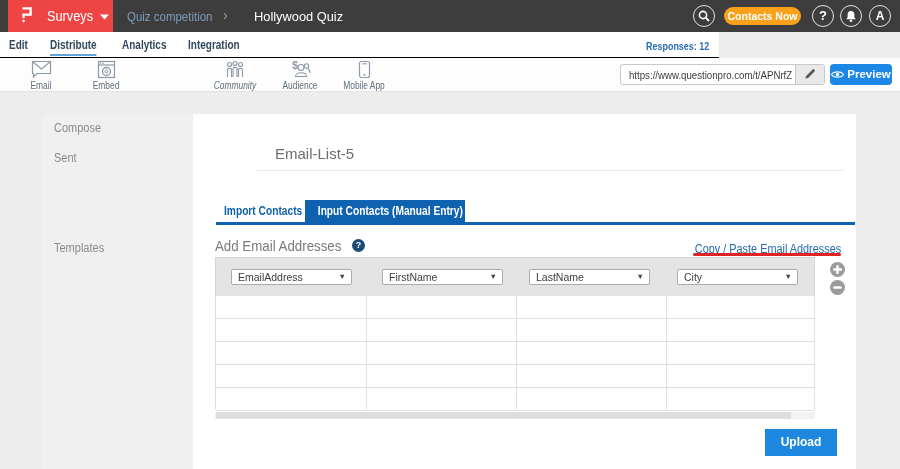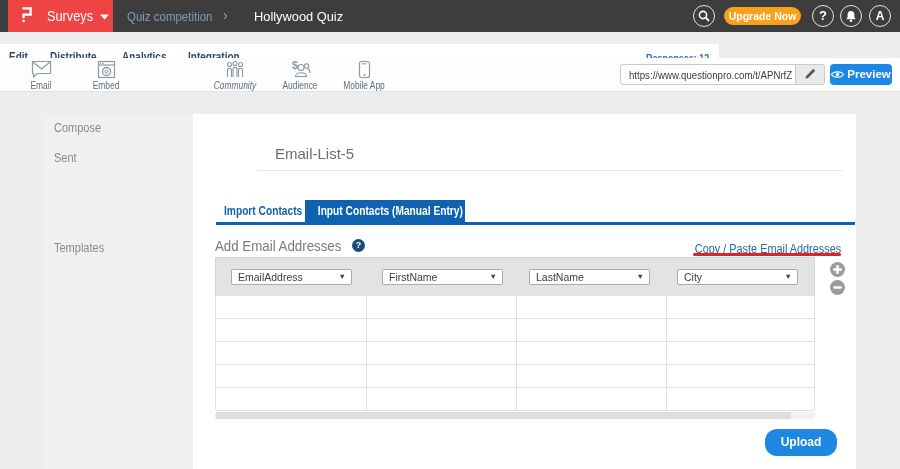--- a/index.html
+++ b/index.html
@@ -10,21 +10,21 @@
   #topbar { position:absolute; left:0; top:0; width:900px; height:32px; background:#3d3d3d; }
   #logobox { position:absolute; left:8px; top:0; width:105px; height:32px; background:#ef4444; }
   #surveys { position:absolute; left:39px; top:8px; color:#fff; font-size:14.5px; transform:scaleX(0.88); transform-origin:left top; }
   #crumb1 { position:absolute; left:127px; top:9px; color:#7e9cba; font-size:13.5px; transform:scaleX(0.85); transform-origin:left top; }
   #crumbsep { position:absolute; left:223px; top:7px; color:#a0a0a0; font-size:14px; }
   #crumb2 { position:absolute; left:254px; top:9px; color:#ffffff; font-size:13.5px; transform:scaleX(0.95); transform-origin:left top; }
   .tcirc { position:absolute; top:5px; width:22px; height:22px; border:1.4px solid rgba(255,255,255,.85); border-radius:50%; color:#fff; text-align:center; }
   #upgrade { position:absolute; left:724px; top:7px; width:77px; height:18px; background:#f9a11b; border-radius:9px; color:#fff; font-size:10.5px; font-weight:bold; text-align:center; line-height:18px; }
 
   
-  #navbar { position:absolute; left:0; top:44px; width:719px; height:26px; background:#fff; border-bottom:1px solid #000000; }
+  #navbar { position:absolute; left:0; top:32px; width:719px; height:26px; background:#fff; border-bottom:1px solid #000000; }
   .navitem { position:absolute; top:6px; font-size:12.5px; font-weight:bold; color:#33475f; transform:scaleX(0.8); transform-origin:left top; }
   #distrib { border-bottom:2px solid #64a4da; padding-bottom:2px; }
   #responses { position:absolute; right:10px; top:8px; font-size:10.5px; font-weight:bold; color:#2a6cb5; transform:scaleX(0.85); transform-origin:right top; }
 
   
   #toolbar { position:absolute; left:0; top:58px; width:900px; height:34px; background:#fdfdfd; border-bottom:1px solid #e3e3e3; }
   .titem { position:absolute; top:2px; width:64px; text-align:center; color:#5f6e7e; }
   .titem svg { display:block; margin:0 auto; }
   .titem .tlab { font-size:10px; display:block; margin-top:1px; transform:scaleX(0.84); transform-origin:center top; }
   #urlbox { position:absolute; left:620px; top:6px; width:205px; height:21px; background:#fff; border:1px solid #c9c9c9; border-radius:3px; }
@@ -56,21 +56,21 @@
 
   
   #thead { position:absolute; left:173px; top:143px; width:600px; height:54px; background:#e3e3e3; border:1px solid #d4d4d4; }
   .hsel { position:absolute; top:11px; height:16px; width:121px; background:#fff; border:1px solid #ababab; border-radius:2px; font-size:10.5px; color:#3d3d3d; line-height:14px; padding-left:6px; }
   .hsel .car { position:absolute; right:5px; top:0; font-size:7.5px; color:#444; line-height:14.5px; }
   #tbody { position:absolute; left:173px; top:182px; width:600px; height:114px; background:#fff; border-left:1px solid #e0e0e0; border-right:1px solid #e0e0e0; }
   .trow { position:absolute; left:0; width:598px; height:23px; border-bottom:1px solid #e0e0e0; }
   .vline { position:absolute; top:0; width:1px; height:114px; background:#e0e0e0; }
   #hscroll { position:absolute; left:173px; top:298px; width:600px; height:7px; background:#f2f2f2; }
   #hthumb { position:absolute; left:1px; top:0; width:575px; height:7px; background:#dedede; }
-  #upload { position:absolute; left:723px; top:315px; width:72px; height:27px; background:#1e87e0; border-radius:12px; color:#fff; font-size:12px; font-weight:bold; text-align:center; line-height:27px; }
+  #upload { position:absolute; left:723px; top:315px; width:72px; height:27px; background:#1e87e0; border-radius:0; color:#fff; font-size:12px; font-weight:bold; text-align:center; line-height:27px; }
 </style>
 </head>
 <body>
 
 <div id="topbar">
   <div id="logobox">
     <svg style="position:absolute;left:13px;top:6px" width="12" height="17" viewBox="0 0 12 17">
       <path d="M2.5 12.2 V8.7 H9.65 V2.4 H1.4" fill="none" stroke="#fff" stroke-width="2.3"></path>
       <rect x="1.3" y="13.8" width="2.6" height="2.4" rx="1.1" fill="#fff"></rect>
     </svg>
@@ -81,21 +81,21 @@
   </div>
   <span id="crumb1">Quiz competition</span>
   <span id="crumbsep">›</span>
   <span id="crumb2">Hollywood Quiz</span>
   <div class="tcirc" style="left:693px;">
     <svg width="12" height="12" style="margin-top:4px">
         <circle cx="5" cy="5" r="3.6" fill="none" stroke="#fff" stroke-width="1.6"></circle>
         <line x1="7.7" y1="7.7" x2="11" y2="11" stroke="#fff" stroke-width="1.8"></line>
       </svg>
   </div>
-  <div id="upgrade">Upgrade Now</div>
+  <div id="upgrade">Contacts Now</div>
   <div class="tcirc" style="left:812px;font-size:13px;font-weight:bold;line-height:20px;">?</div>
   <div class="tcirc" style="left:840px;">
     <svg width="12" height="13" style="margin-top:4px">
         <path d="M6 1 C3.8 1 2.6 2.6 2.6 4.6 L2.6 7.5 L1.2 9.3 L10.8 9.3 L9.4 7.5 L9.4 4.6 C9.4 2.6 8.2 1 6 1 Z" fill="#fff"></path>
         <circle cx="6" cy="10.8" r="1.3" fill="#fff"></circle>
       </svg>
   </div>
   <div class="tcirc" style="left:869px;font-size:12px;font-weight:bold;line-height:20px;">A</div>
 </div>
 

